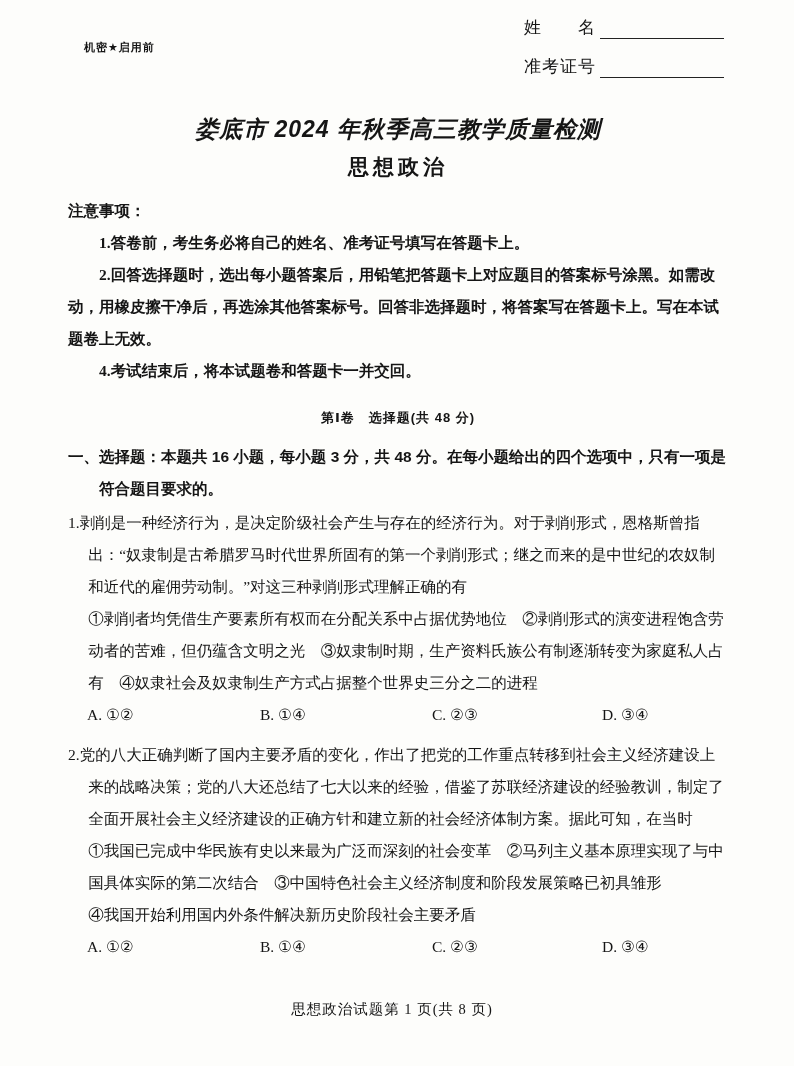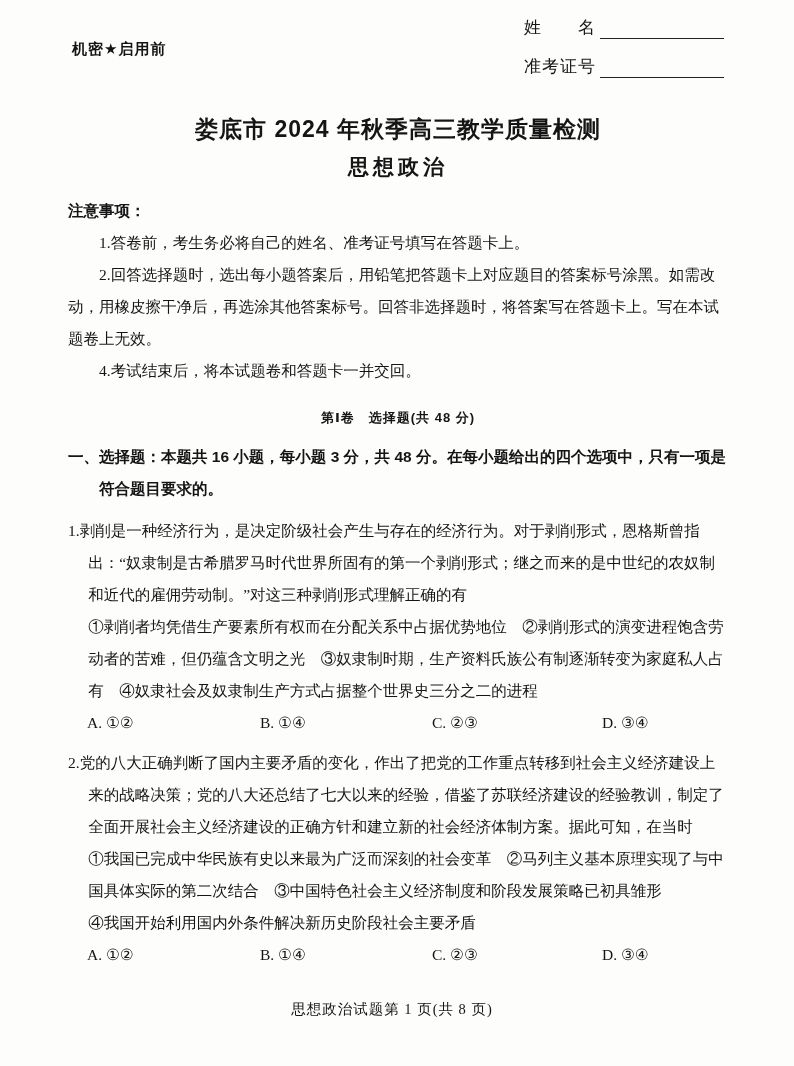--- a/index.html
+++ b/index.html
@@ -6,56 +6,56 @@
   html,body { background:#f2f2f0; }
   body { font-family:"Liberation Serif","DejaVu Serif",serif; }
   .page {
     width:794px; height:1066px; margin:0 auto; position:relative;
     background:#fdfdfb; color:#151515; overflow:hidden;
     padding:16px 66px 0 68px;
   }
   
   .header { position:relative; height:96px; }
   .classification {
-    position:absolute; left:4px; top:24px;
+    position:absolute; left:16px; top:24px;
     font-family:"Liberation Sans","DejaVu Sans",sans-serif;
-    font-weight:bold; font-size:15px; letter-spacing:1px;
+    font-weight:bold; font-size:11px; letter-spacing:1px;
   }
   .fields { position:absolute; right:4px; top:0; width:200px; }
   .field-row { display:flex; align-items:center; font-size:17px; margin-bottom:16px; }
   .field-label { white-space:pre; letter-spacing:1px; }
   .blank { flex:1; border-bottom:1.5px solid #222; height:22px; margin-left:4px; min-width:90px; }
   
   .exam-title {
     text-align:center; font-size:23px; font-weight:bold;
     font-family:"Liberation Sans","DejaVu Sans",sans-serif;
-    margin-top:2px; letter-spacing:1px;
+    margin-top:2px; letter-spacing:1px;font-style:italic;
   }
   .subject-title {
     text-align:center; font-size:21px; font-weight:bold;
     font-family:"Liberation Sans","DejaVu Sans",sans-serif;
     margin-top:8px; letter-spacing:4px;
   }
   
   .notes { margin-top:14px; font-size:15.5px; line-height:32px; }
   .notes-heading {
     font-weight:bold; font-size:15.5px;
     font-family:"Liberation Sans","DejaVu Sans",sans-serif;
   }
-  .note-item { text-indent:2em; }
+  .note-item { text-indent:2em;font-weight:bold; }
   
   .section-heading {
     text-align:center; font-weight:bold; font-size:13px;
     font-family:"Liberation Sans","DejaVu Sans",sans-serif;
     margin-top:22px; margin-bottom:14px; letter-spacing:1px;
   }
   .instruction {
     font-size:15.5px; line-height:32px; font-weight:bold;
     font-family:"Liberation Sans","DejaVu Sans",sans-serif;
-    padding-left:2em; text-indent:-2em; margin-bottom:10px;
+    padding-left:2em; text-indent:-2em; margin-bottom:2px;
   }
   
   .question { font-size:15.5px; line-height:32px; margin-bottom:8px; }
   .stem { padding-left:1.3em; text-indent:-1.3em; }
   .numbered { padding-left:1.3em; }
   .options {
     display:grid; grid-template-columns:173px 172px 170px auto;
     padding-left:19px; line-height:32px;
   }
   

